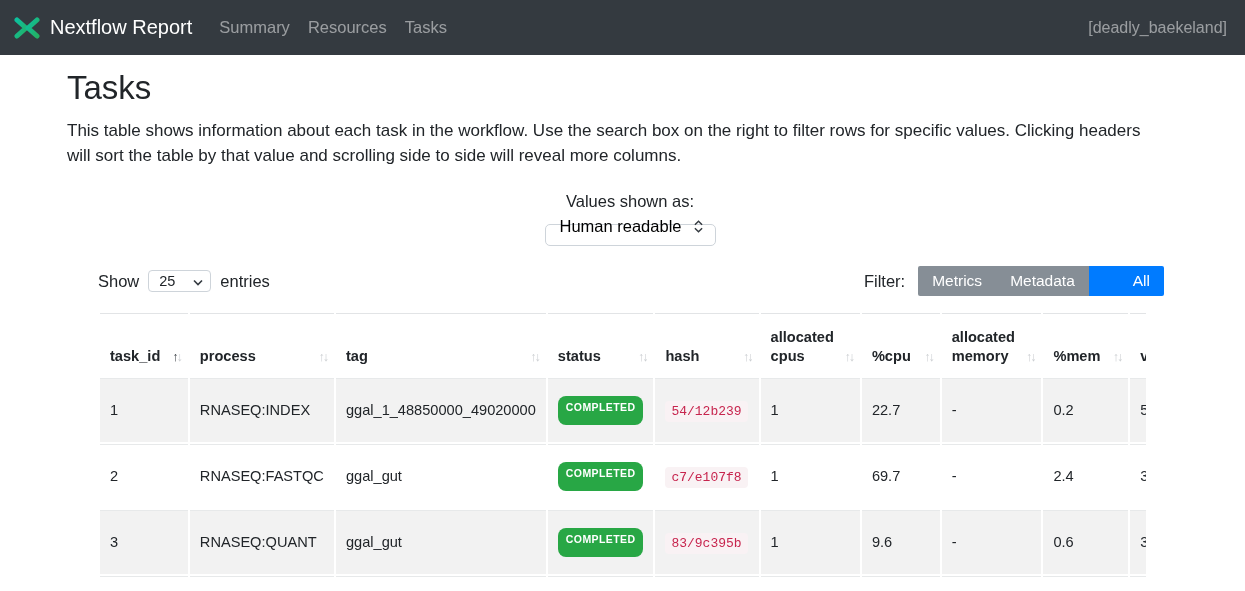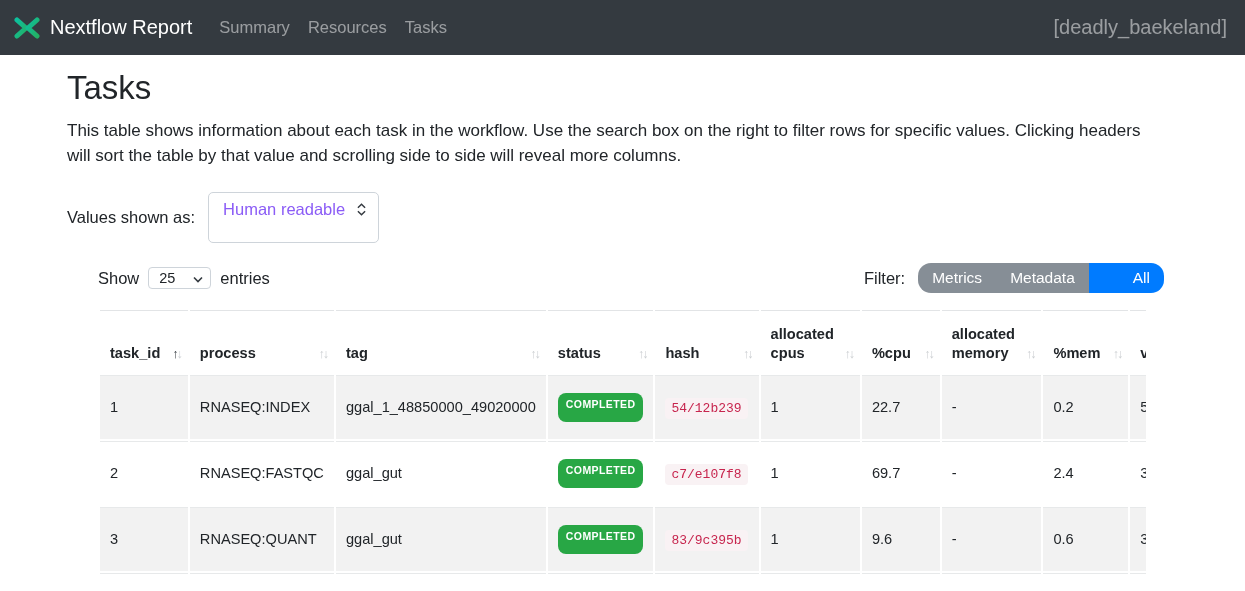--- a/index.html
+++ b/index.html
@@ -15,46 +15,46 @@
   .navbar {
     height:55px; background:#343a40; display:flex; align-items:center;
     padding:0 18px 0 14px;
   }
   .brand { display:flex; align-items:center; gap:10px; color:#fff;
     font-size:20px; font-weight:500; cursor:pointer; }
   .brand svg { display:block; }
   .nav-links { display:flex; align-items:center; margin-left:18px; }
   .nav-link { color:rgba(255,255,255,.5); font-size:16.5px; padding:0 9px; cursor:pointer; }
   .nav-spacer { flex:1; }
-  .run-name { color:rgba(255,255,255,.5); font-size:20px; }
+  .run-name { color:rgba(255,255,255,.5); font-size:16px; }
 
   
   .main { padding:6px 52px 0 67px; }
   .page-title { font-size:33px; font-weight:500; margin:8px 0 12px; }
   .page-desc { font-size:17px; line-height:1.45; max-width:1100px; margin:0 0 24px; }
 
-  .values-row { display:flex; align-items:center; gap:13px; margin-bottom:20px; font-size:16.5px; }
+  .values-row { display:flex; align-items:center; gap:13px; margin-bottom:20px; font-size:16.5px;flex-direction:column; }
   .select-lg {
-    height:51px; min-width:160px; background:#fff; border:1px solid #ced4da; border-radius:5px;
+    height:22px; min-width:160px; background:#fff; border:1px solid #ced4da; border-radius:5px;
     display:flex; align-items:center; justify-content:space-between; gap:12px;
-    padding:0 12px 17px 14px; font-size:16.5px; color:#8b5cf6; cursor:pointer;
+    padding:0 12px 17px 14px; font-size:16.5px; color:#000000; cursor:pointer;
   }
   .updown { display:flex; flex-direction:column; gap:1px; }
 
   
   .dt-section { margin-left:31px; width:1048px; }
   .controls-row { display:flex; align-items:center; width:1066px; margin-bottom:15px; font-size:16.5px; }
   .show-group { display:flex; align-items:center; gap:9px; }
   .select-sm {
     width:63px; height:22px; border:1px solid #ced4da; border-radius:4px; background:#fff;
     display:flex; align-items:center; justify-content:space-between;
     padding:0 7px 0 10px; font-size:14.5px; cursor:pointer;
   }
   .filter-group { display:flex; align-items:center; gap:13px; margin-left:auto; }
-  .btn-group { display:flex; border-radius:13px; overflow:hidden; }
+  .btn-group { display:flex; border-radius:2px; overflow:hidden; }
   .btn { border:none; padding:6px 14px; font-size:15.5px; color:#fff;
     background:#868e96; cursor:pointer; font-family:inherit; }
   .btn.active { background:#007bff;padding-left:44px; }
   .search-group { display:flex; align-items:center; gap:10px; margin-left:15px; }
   .search-input { width:166px; height:31px; border:1px solid #ced4da; border-radius:4px;
     padding:0 8px; font-size:14.5px; font-family:inherit; }
 
   
   .table-wrap { width:1048px; overflow:hidden; }
   table.tasks {

